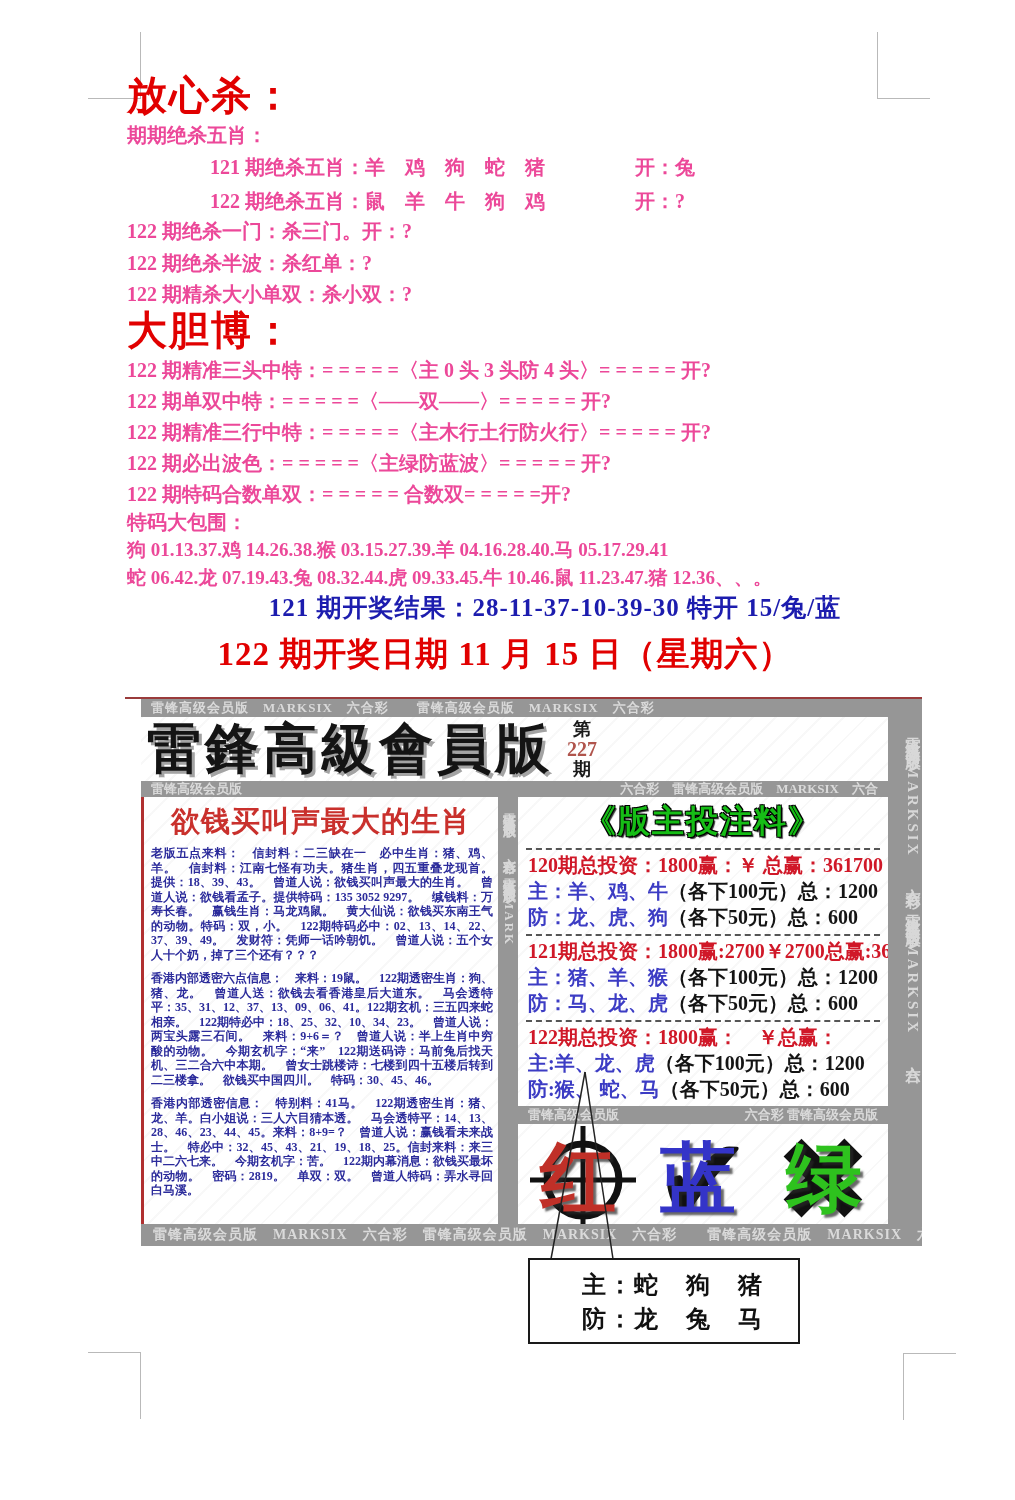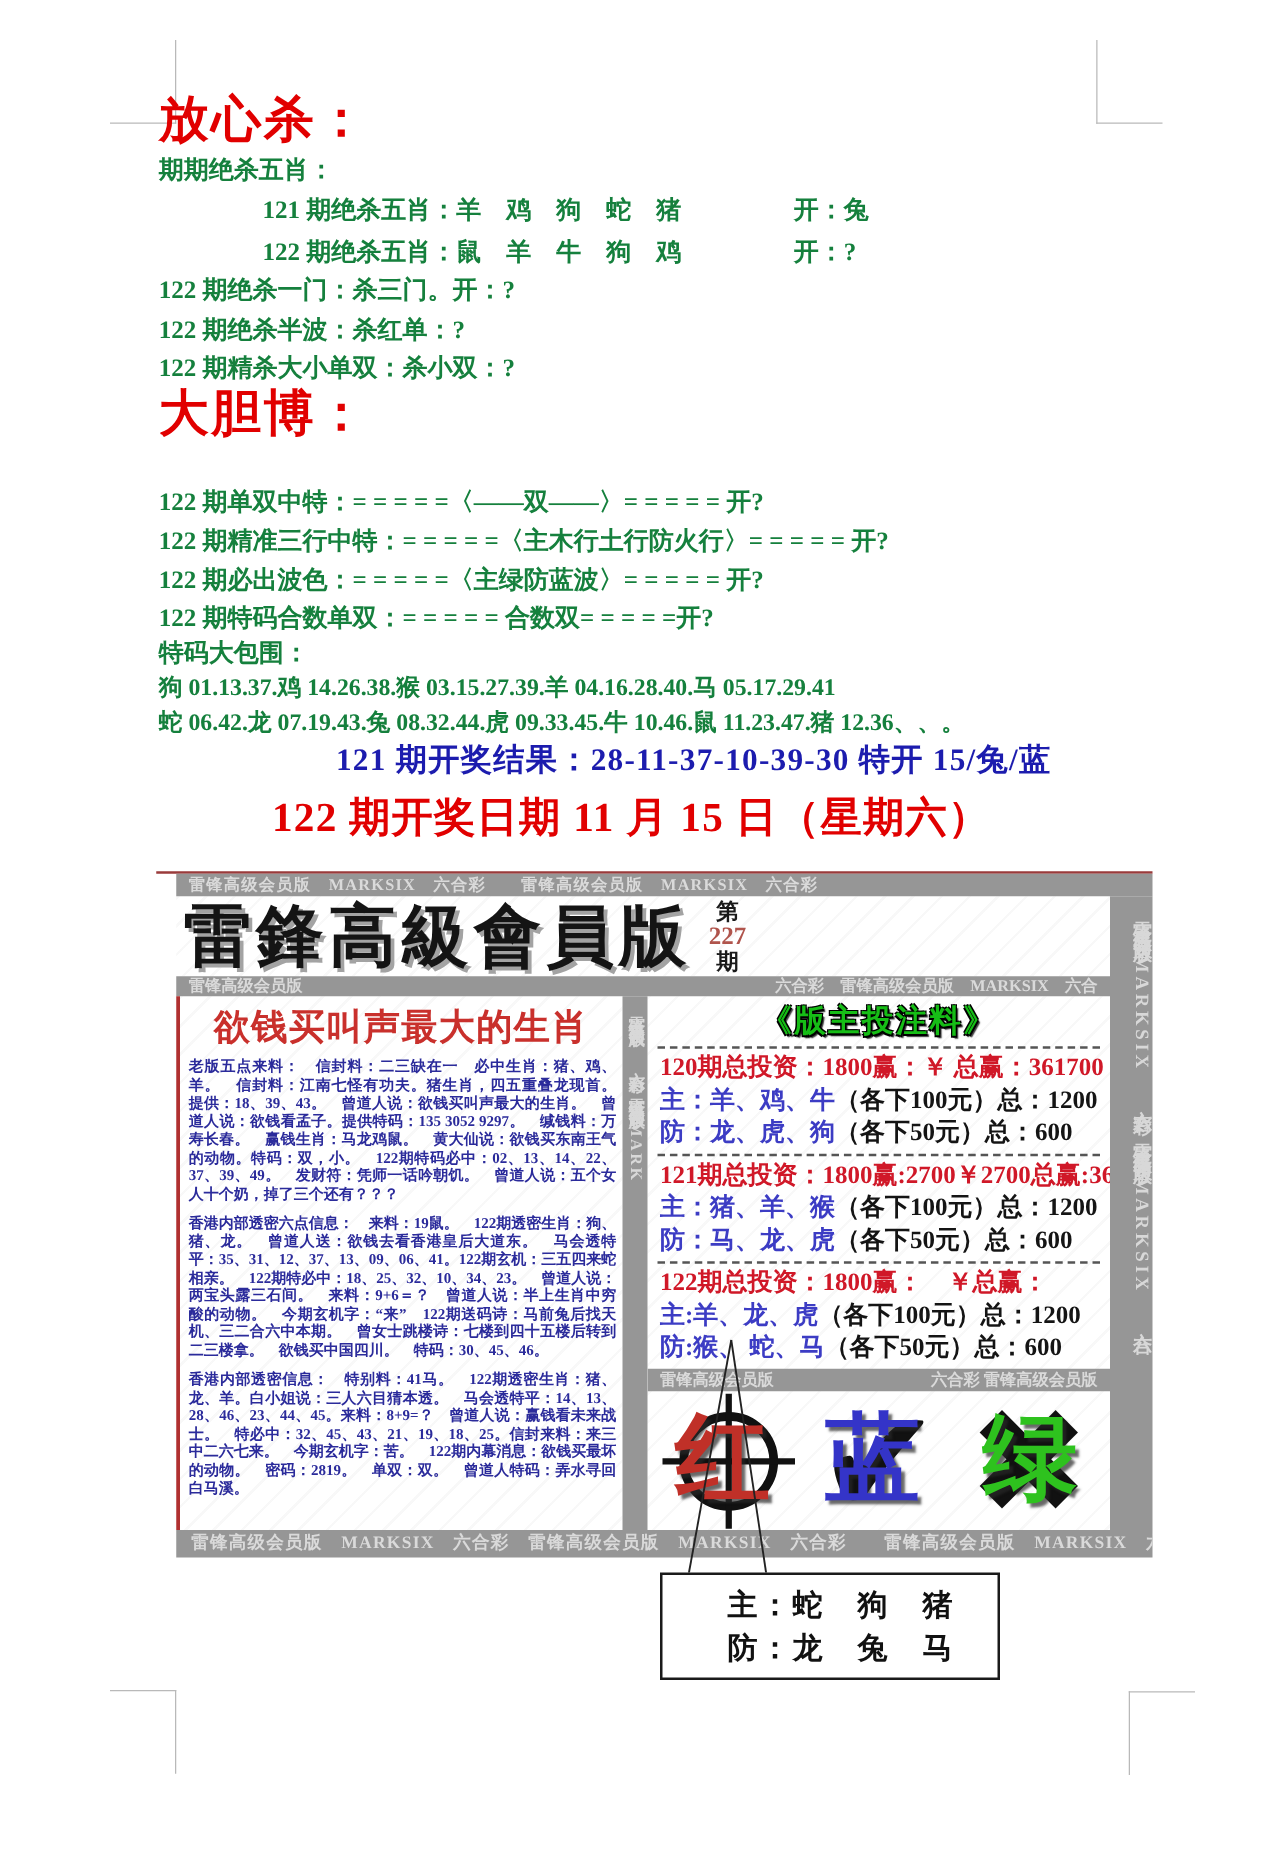--- a/index.html
+++ b/index.html
@@ -6,21 +6,21 @@
   .page{position:relative;width:1015px;height:1500px;background:#fff;overflow:hidden;
         font-family:"Liberation Serif","DejaVu Serif",serif;}
   
   .crop{position:absolute;border:0 solid #b9b9b9;}
   .crop.tl{left:88px;top:32px;width:52px;height:66px;border-right-width:1px;border-bottom-width:1px;}
   .crop.tr{left:877px;top:32px;width:52px;height:66px;border-left-width:1px;border-bottom-width:1px;}
   .crop.bl{left:88px;top:1352px;width:52px;height:66px;border-right-width:1px;border-top-width:1px;}
   .crop.br{left:903px;top:1353px;width:52px;height:66px;border-left-width:1px;border-top-width:1px;}
   
   .redh{position:absolute;left:127px;font-size:40px;font-weight:bold;color:#e10000;letter-spacing:2px;}
-  .tline{position:absolute;left:127px;font-size:20px;font-weight:bold;color:#15803d;white-space:nowrap;}
+  .tline{position:absolute;left:127px;font-size:20px;font-weight:bold;color:#ec4899;white-space:nowrap;}
   .tline.ind{left:210px;}
   .tline .open{position:absolute;left:425px;top:0;}
   .result{position:absolute;left:180px;top:591px;width:750px;text-align:center;font-size:25px;
           font-weight:bold;color:#1c1cae;letter-spacing:1px;}
   .dateline{position:absolute;left:60px;top:632px;width:890px;text-align:center;font-size:33px;
           font-weight:bold;color:#e10000;letter-spacing:1px;}
   
   .poster{position:absolute;left:125px;top:697px;width:781px;height:547px;background:#fff;
           border-top:2px solid #9a3b3b;display:flex;flex-direction:column;padding-left:16px;}
   .strip{background:#969696;color:#dadada;font-weight:bold;font-size:13px;white-space:nowrap;overflow:hidden;}
@@ -40,21 +40,21 @@
   .strip2{height:16px;line-height:16px;display:flex;justify-content:space-between;padding:0 10px;font-size:13px;}
   .cols{flex:1;display:flex;min-height:0;}
   .wm{background-image:repeating-linear-gradient(135deg,rgba(130,130,130,0.055) 0 2px,transparent 2px 16px);}
   .left-col{width:354px;border-left:3px solid #b03030;overflow:hidden;}
   .lc-title{text-align:center;font-size:29px;font-weight:bold;color:#c9302c;letter-spacing:1px;margin:5px 0 4px;}
   .left-col p{margin:0 5px 9px 7px;font-size:12px;line-height:14.5px;font-weight:bold;color:#2b2b9b;
               text-align:justify;}
   .mid-strip{width:20px;background:#969696;color:#d8d8d8;font-weight:bold;font-size:13px;
              writing-mode:vertical-rl;letter-spacing:2px;padding-top:6px;overflow:hidden;}
   .right-col{flex:1;display:flex;flex-direction:column;overflow:hidden;}
-  .rc-header{text-align:center;font-size:25px;font-weight:bold;color:#16bd16;letter-spacing:2px;margin-top:3px;
+  .rc-header{text-align:center;font-size:32px;font-weight:bold;color:#16bd16;letter-spacing:2px;margin-top:3px;
      text-shadow:1px 1px 0 #000,-1px -1px 0 #000,1px -1px 0 #000,-1px 1px 0 #000,2px 2px 1px #333;}
   .dash{border-top:2px dashed #555;margin:4px 8px 3px;}
   .bet-block{padding:0 0 0 10px;font-family:Liberation Serif, serif;}
   .bet-block .invest{font-size:20px;font-weight:bold;color:#d01828;white-space:nowrap;line-height:25px;}
   .bet-block .row{font-size:20px;font-weight:bold;line-height:26px;white-space:nowrap;}
   .bet-block .blue{color:#3c3cc4;}
   .bet-block .blk{color:#141414;}
   .inner-strip{height:18px;line-height:18px;background:#969696;color:#dadada;font-weight:bold;font-size:13px;
                display:flex;justify-content:space-between;padding:0 10px;margin-top:4px;}
   .rgb-row{flex:1;position:relative;display:flex;justify-content:space-between;align-items:center;padding:0 8px;}
@@ -91,20 +91,21 @@
   </div>
   <div class="tline ind" style="top:188px;">
     <span>122 期绝杀五肖：鼠　羊　牛　狗　鸡</span>
     <span class="open">开：?</span>
   </div>
   <div class="tline" style="top:218px;">122 期绝杀一门：杀三门。开：?</div>
   <div class="tline" style="top:250px;">122 期绝杀半波：杀红单：?</div>
   <div class="tline" style="top:281px;">122 期精杀大小单双：杀小双：?</div>
 
   <div class="redh" style="top:303px;">大胆博：</div>
+  <div class="tline" style="top:357px;">122 期精准三头中特：= = = = =〈主 0 头 3 头防 4 头〉= = = = = 开?</div>
   <div class="tline" style="top:388px;">122 期单双中特：= = = = =〈——双——〉= = = = = 开?</div>
   <div class="tline" style="top:419px;">122 期精准三行中特：= = = = =〈主木行土行防火行〉= = = = = 开?</div>
   <div class="tline" style="top:450px;">122 期必出波色：= = = = =〈主绿防蓝波〉= = = = = 开?</div>
   <div class="tline" style="top:481px;">122 期特码合数单双：= = = = = 合数双= = = = =开?</div>
 
   <div class="tline" style="top:509px;">特码大包围：</div>
   <div class="tline" style="top:537px;font-size:19px;">狗 01.13.37.鸡 14.26.38.猴 03.15.27.39.羊 04.16.28.40.马 05.17.29.41</div>
   <div class="tline" style="top:565px;font-size:19px;">蛇 06.42.龙 07.19.43.兔 08.32.44.虎 09.33.45.牛 10.46.鼠 11.23.47.猪 12.36、、。</div>
 
   <div class="result">121 期开奖结果：28-11-37-10-39-30 特开 15/兔/蓝</div>

